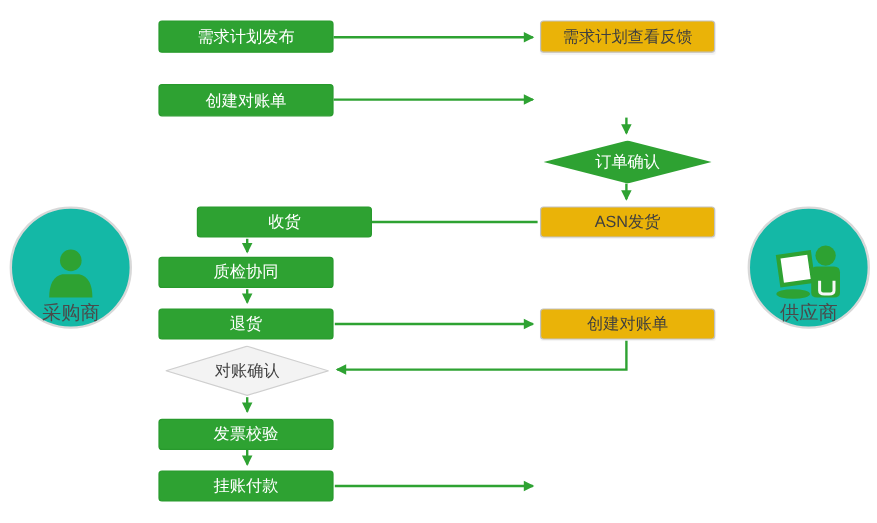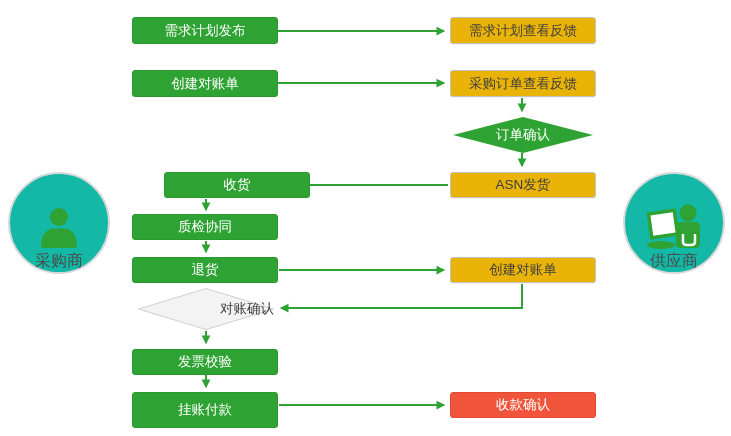--- a/index.html
+++ b/index.html
@@ -85,48 +85,42 @@
   </div>
   <div class="node green" style="left:132px;top:172px;width:146px;height:26px;margin-left:32px;">
     <span class="lbl">收货</span>
   </div>
   <div class="node green" style="left:132px;top:214px;width:146px;height:26px;">
     <span class="lbl">质检协同</span>
   </div>
   <div class="node green" style="left:132px;top:257px;width:146px;height:26px;">
     <span class="lbl">退货</span>
   </div>
-  <div class="node diamond gray-d" style="left:138px;top:288px;width:136px;height:42px;justify-content:flex-end;">
+  <div class="node diamond gray-d" style="left:138px;top:288px;width:136px;height:42px;">
     <svg viewBox="0 0 136 42" preserveAspectRatio="none">
       <polygon points="68,0.5 135.5,21 68,41.5 0.5,21" fill="#f3f3f3" stroke="#cfcfcf" stroke-width="1"></polygon>
     </svg>
     <span class="lbl">对账确认</span>
   </div>
   <div class="node green" style="left:132px;top:349px;width:146px;height:26px;">
     <span class="lbl">发票校验</span>
   </div>
-  <div class="node green" style="left:132px;top:392px;width:146px;height:36px;">
+  <div class="node green" style="left:132px;top:392px;width:146px;height:26px;">
     <span class="lbl">挂账付款</span>
   </div>
 
   <div class="node plain" style="left:450px;top:17px;width:146px;height:27px;">
     <span class="lbl">需求计划查看反馈</span>
-  </div>
-  <div class="node plain" style="left:450px;top:70px;width:146px;height:27px;">
-    <span class="lbl">采购订单查看反馈</span>
   </div>
   <div class="node diamond green-d" style="left:453px;top:117px;width:140px;height:36px;">
     <svg viewBox="0 0 140 36" preserveAspectRatio="none">
       <polygon points="70,0 140,18 70,36 0,18" fill="#2ea232"></polygon>
     </svg>
     <span class="lbl">订单确认</span>
   </div>
   <div class="node plain" style="left:450px;top:172px;width:146px;height:26px;">
     <span class="lbl">ASN发货</span>
   </div>
   <div class="node plain" style="left:450px;top:257px;width:146px;height:26px;">
     <span class="lbl">创建对账单</span>
   </div>
-  <div class="node red" style="left:450px;top:392px;width:146px;height:26px;">
-    <span class="lbl">收款确认</span>
-  </div>
 
 </div>
 
 </body></html>

